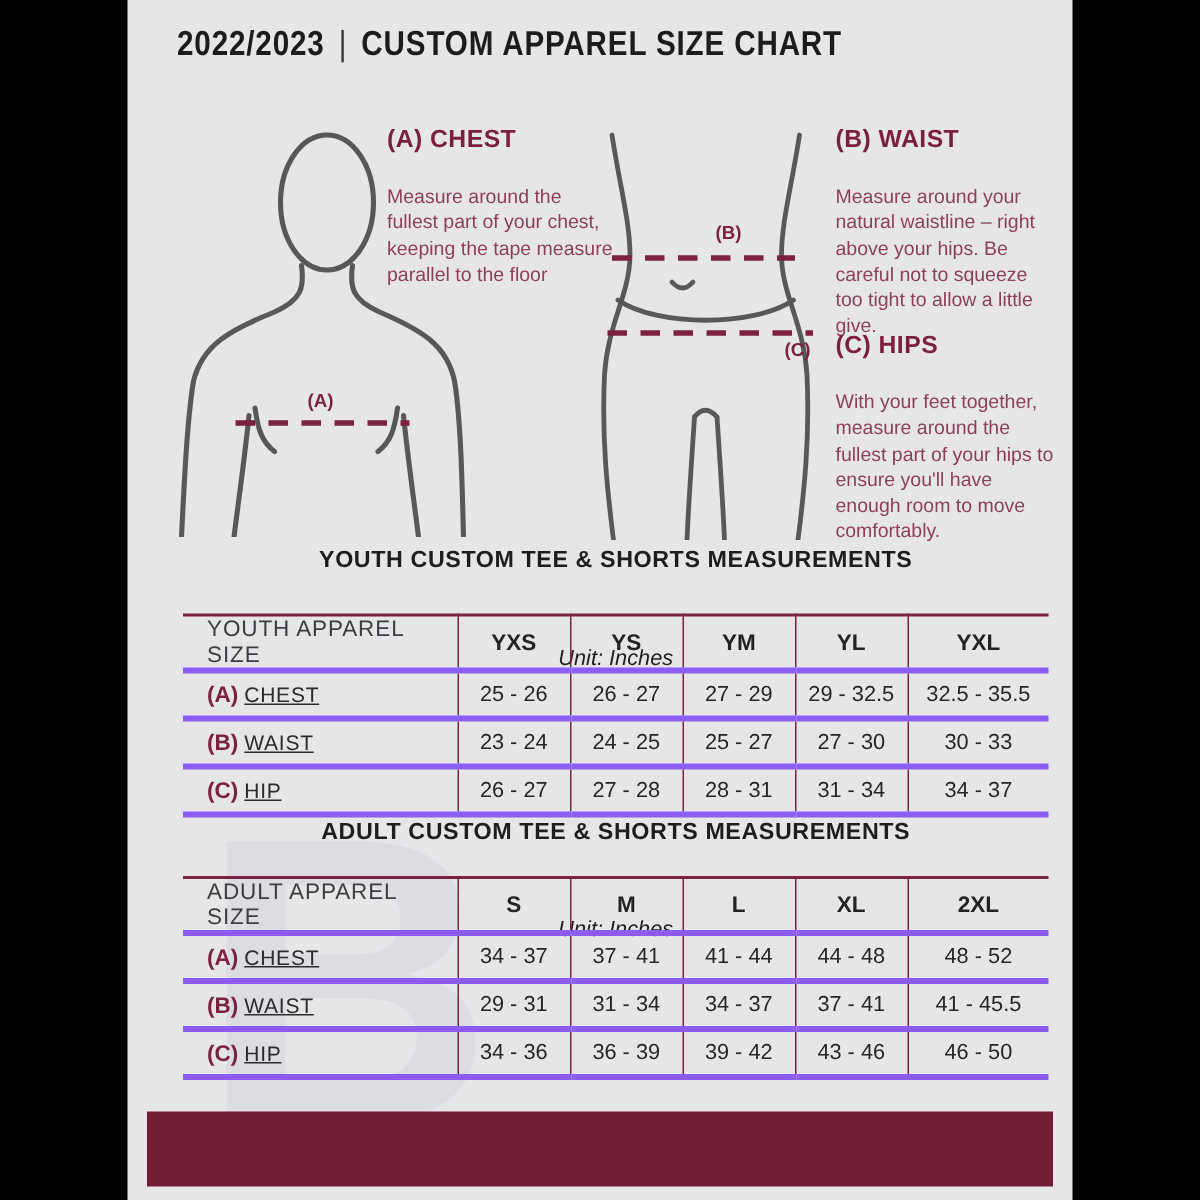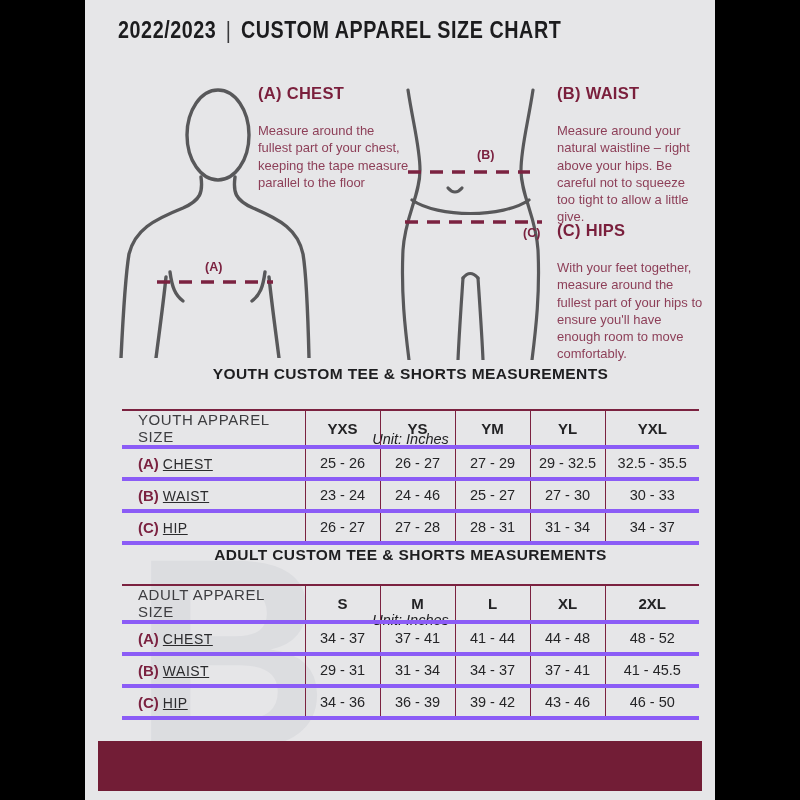--- a/index.html
+++ b/index.html
@@ -1,21 +1,21 @@
 <!DOCTYPE html>
 <html><head>
 <meta charset="utf-8">
 <style>
   html,body{margin:0;padding:0;background:#000;}
   .stage{position:relative;width:800px;height:800px;background:#000;overflow:hidden;
          font-family:"Liberation Sans",sans-serif;}
   .page{position:absolute;left:85px;top:0;width:630px;height:800px;background:#e6e6e8;}
 
   
-  .hdr{position:absolute;left:33px;top:18px;right:22px;height:44px;display:flex;flex-direction:column;}
+  .hdr{position:absolute;left:33px;top:8px;right:22px;height:44px;display:flex;align-items:center;}
   .hdr-title{font-size:21px;font-weight:800;color:#1c1c1e;letter-spacing:.6px;white-space:nowrap;
              transform:scale(.94,1.1);transform-origin:left center;}
   .hdr-title .sep{font-weight:300;color:#3a3a3c;margin:0 10px;}
   .brand{margin-left:auto;display:flex;align-items:center;gap:8px;}
   .brand-name{font-size:14px;font-weight:800;color:#222;letter-spacing:6px;}
 
   
   .fig{position:absolute;}
   .marker{position:absolute;font-size:12.5px;font-weight:800;color:#7b2240;z-index:2;}
   .g-head{position:absolute;font-size:16.5px;font-weight:800;color:#7a1f3c;letter-spacing:.3px;}
@@ -132,21 +132,21 @@
             <td>26 - 27</td>
             <td>27 - 29</td>
             <td>29 - 32.5</td>
             <td>32.5 - 35.5</td>
           </tr>
           <tr>
             <td class="lblcell">
               <span class="key">(B)</span>
               <span class="nm">WAIST</span></td>
             <td>23 - 24</td>
-            <td>24 - 46</td>
+            <td>24 - 25</td>
             <td>25 - 27</td>
             <td>27 - 30</td>
             <td>30 - 33</td>
           </tr>
           <tr>
             <td class="lblcell">
               <span class="key">(C)</span>
               <span class="nm">HIP</span></td>
             <td>26 - 27</td>
             <td>27 - 28</td>

